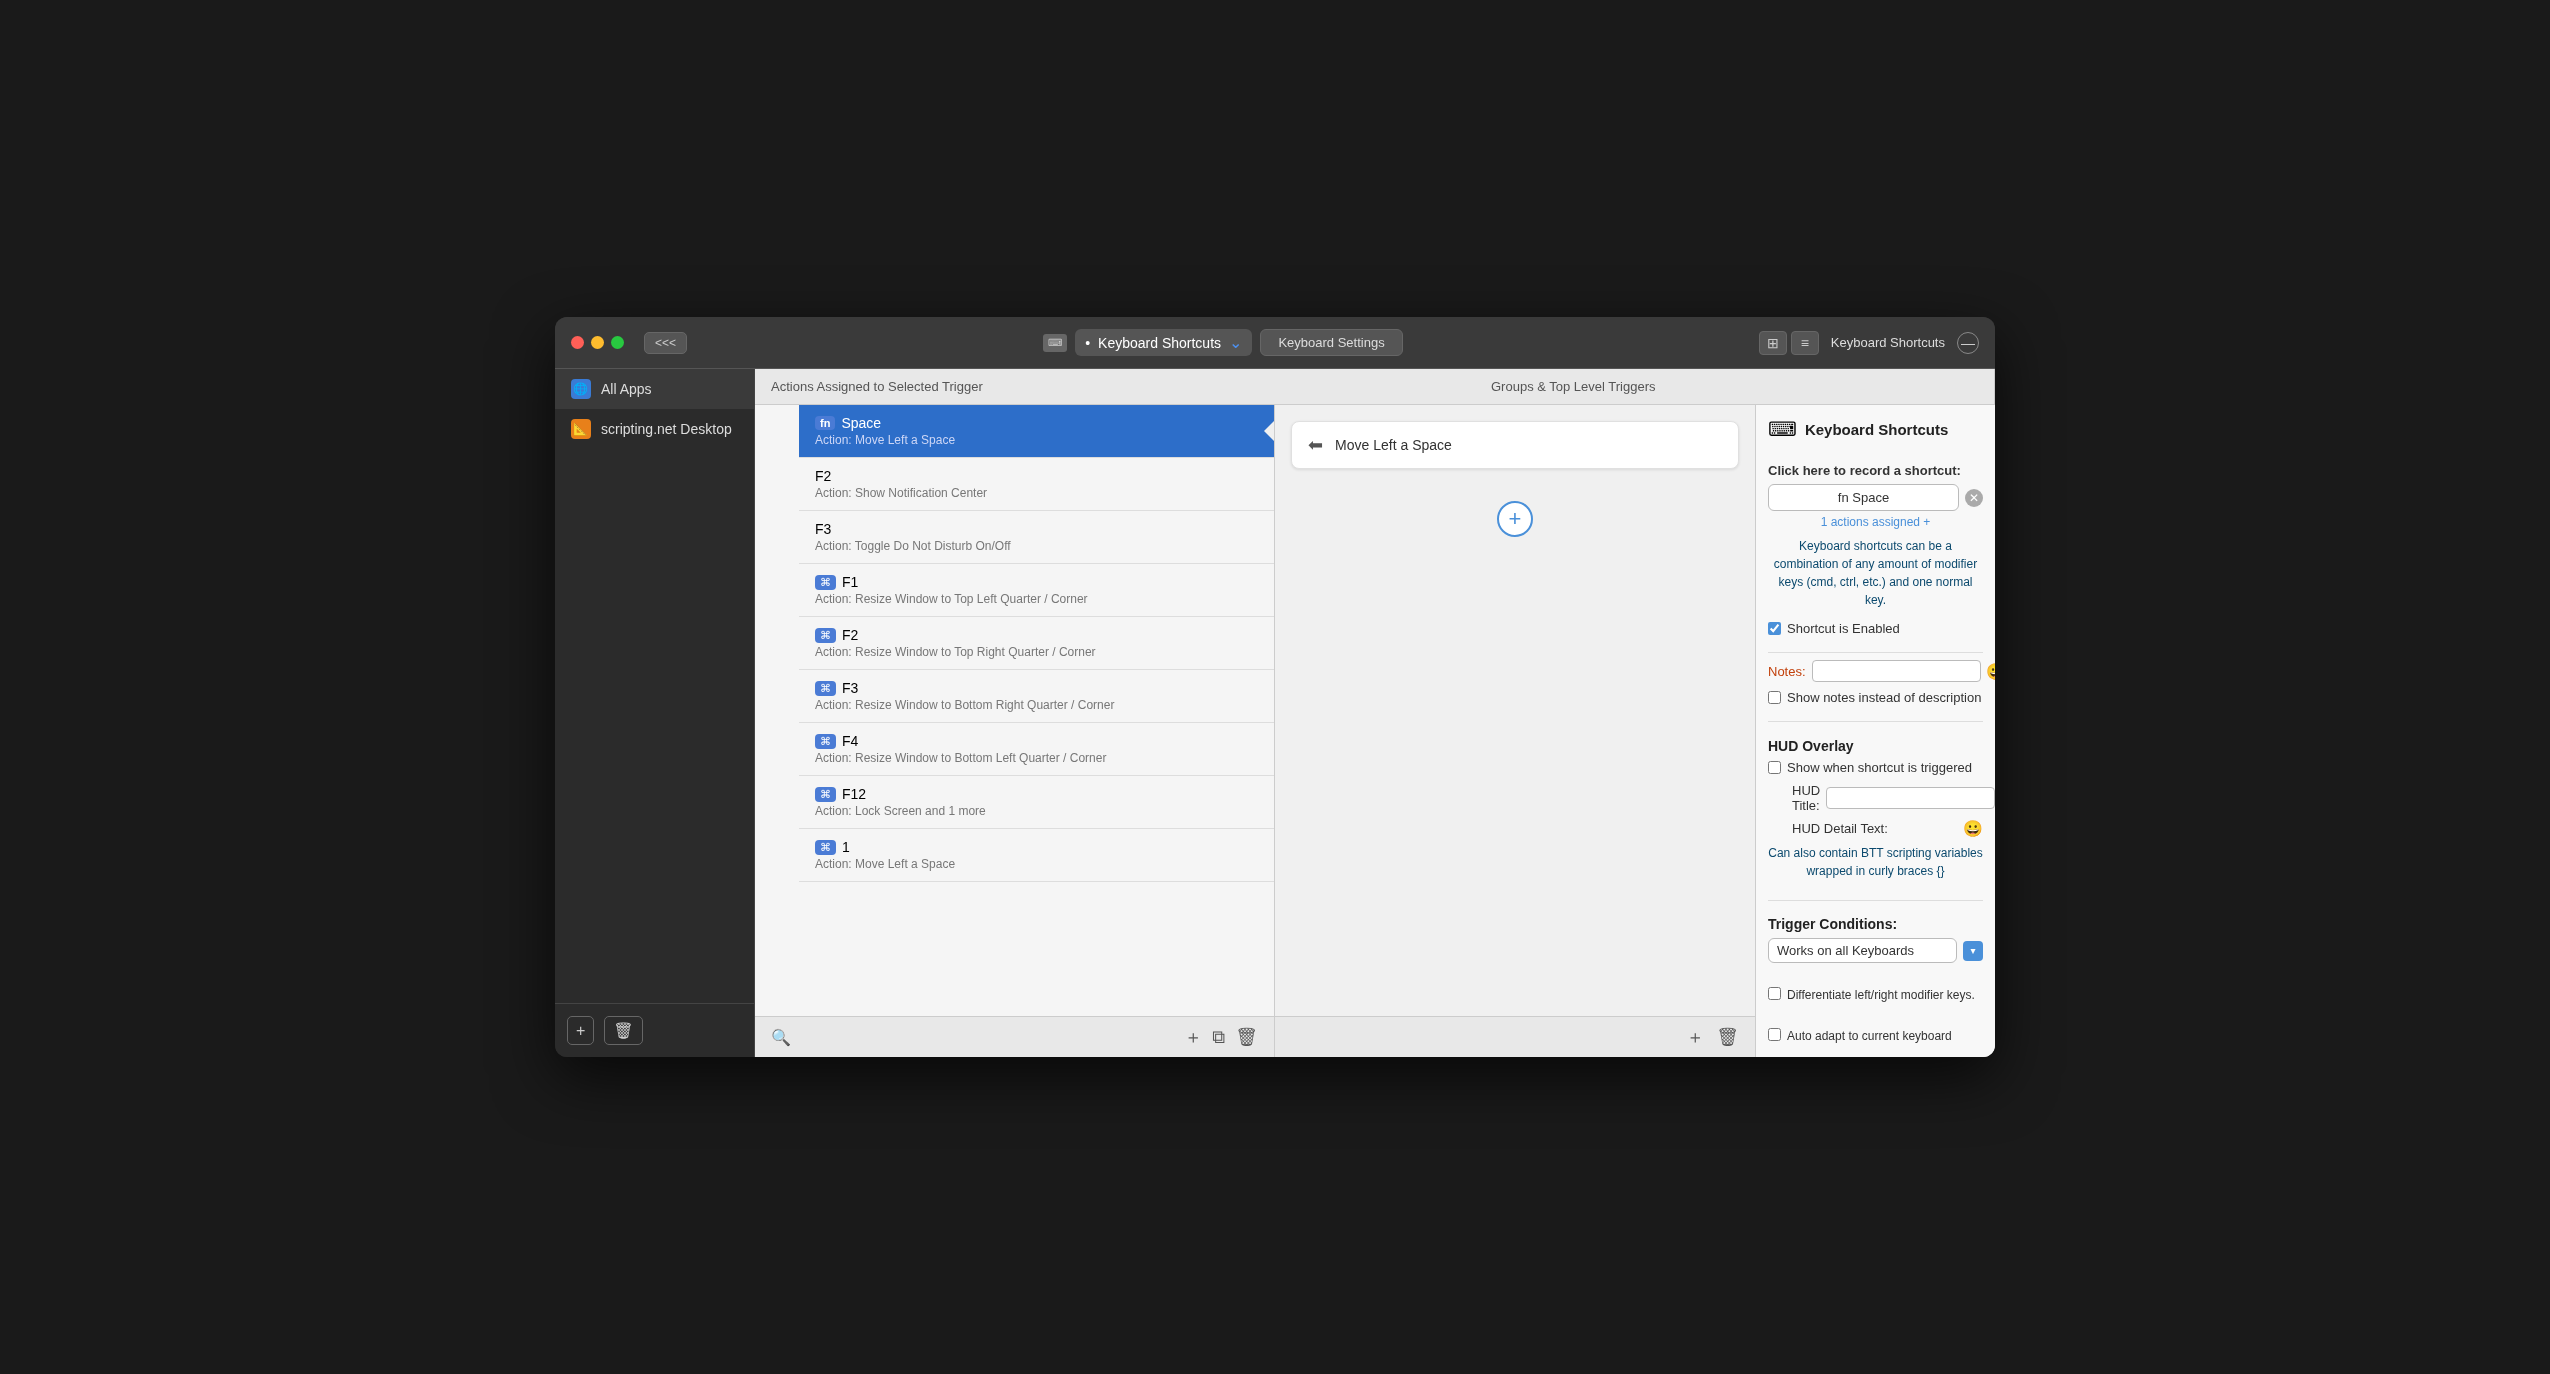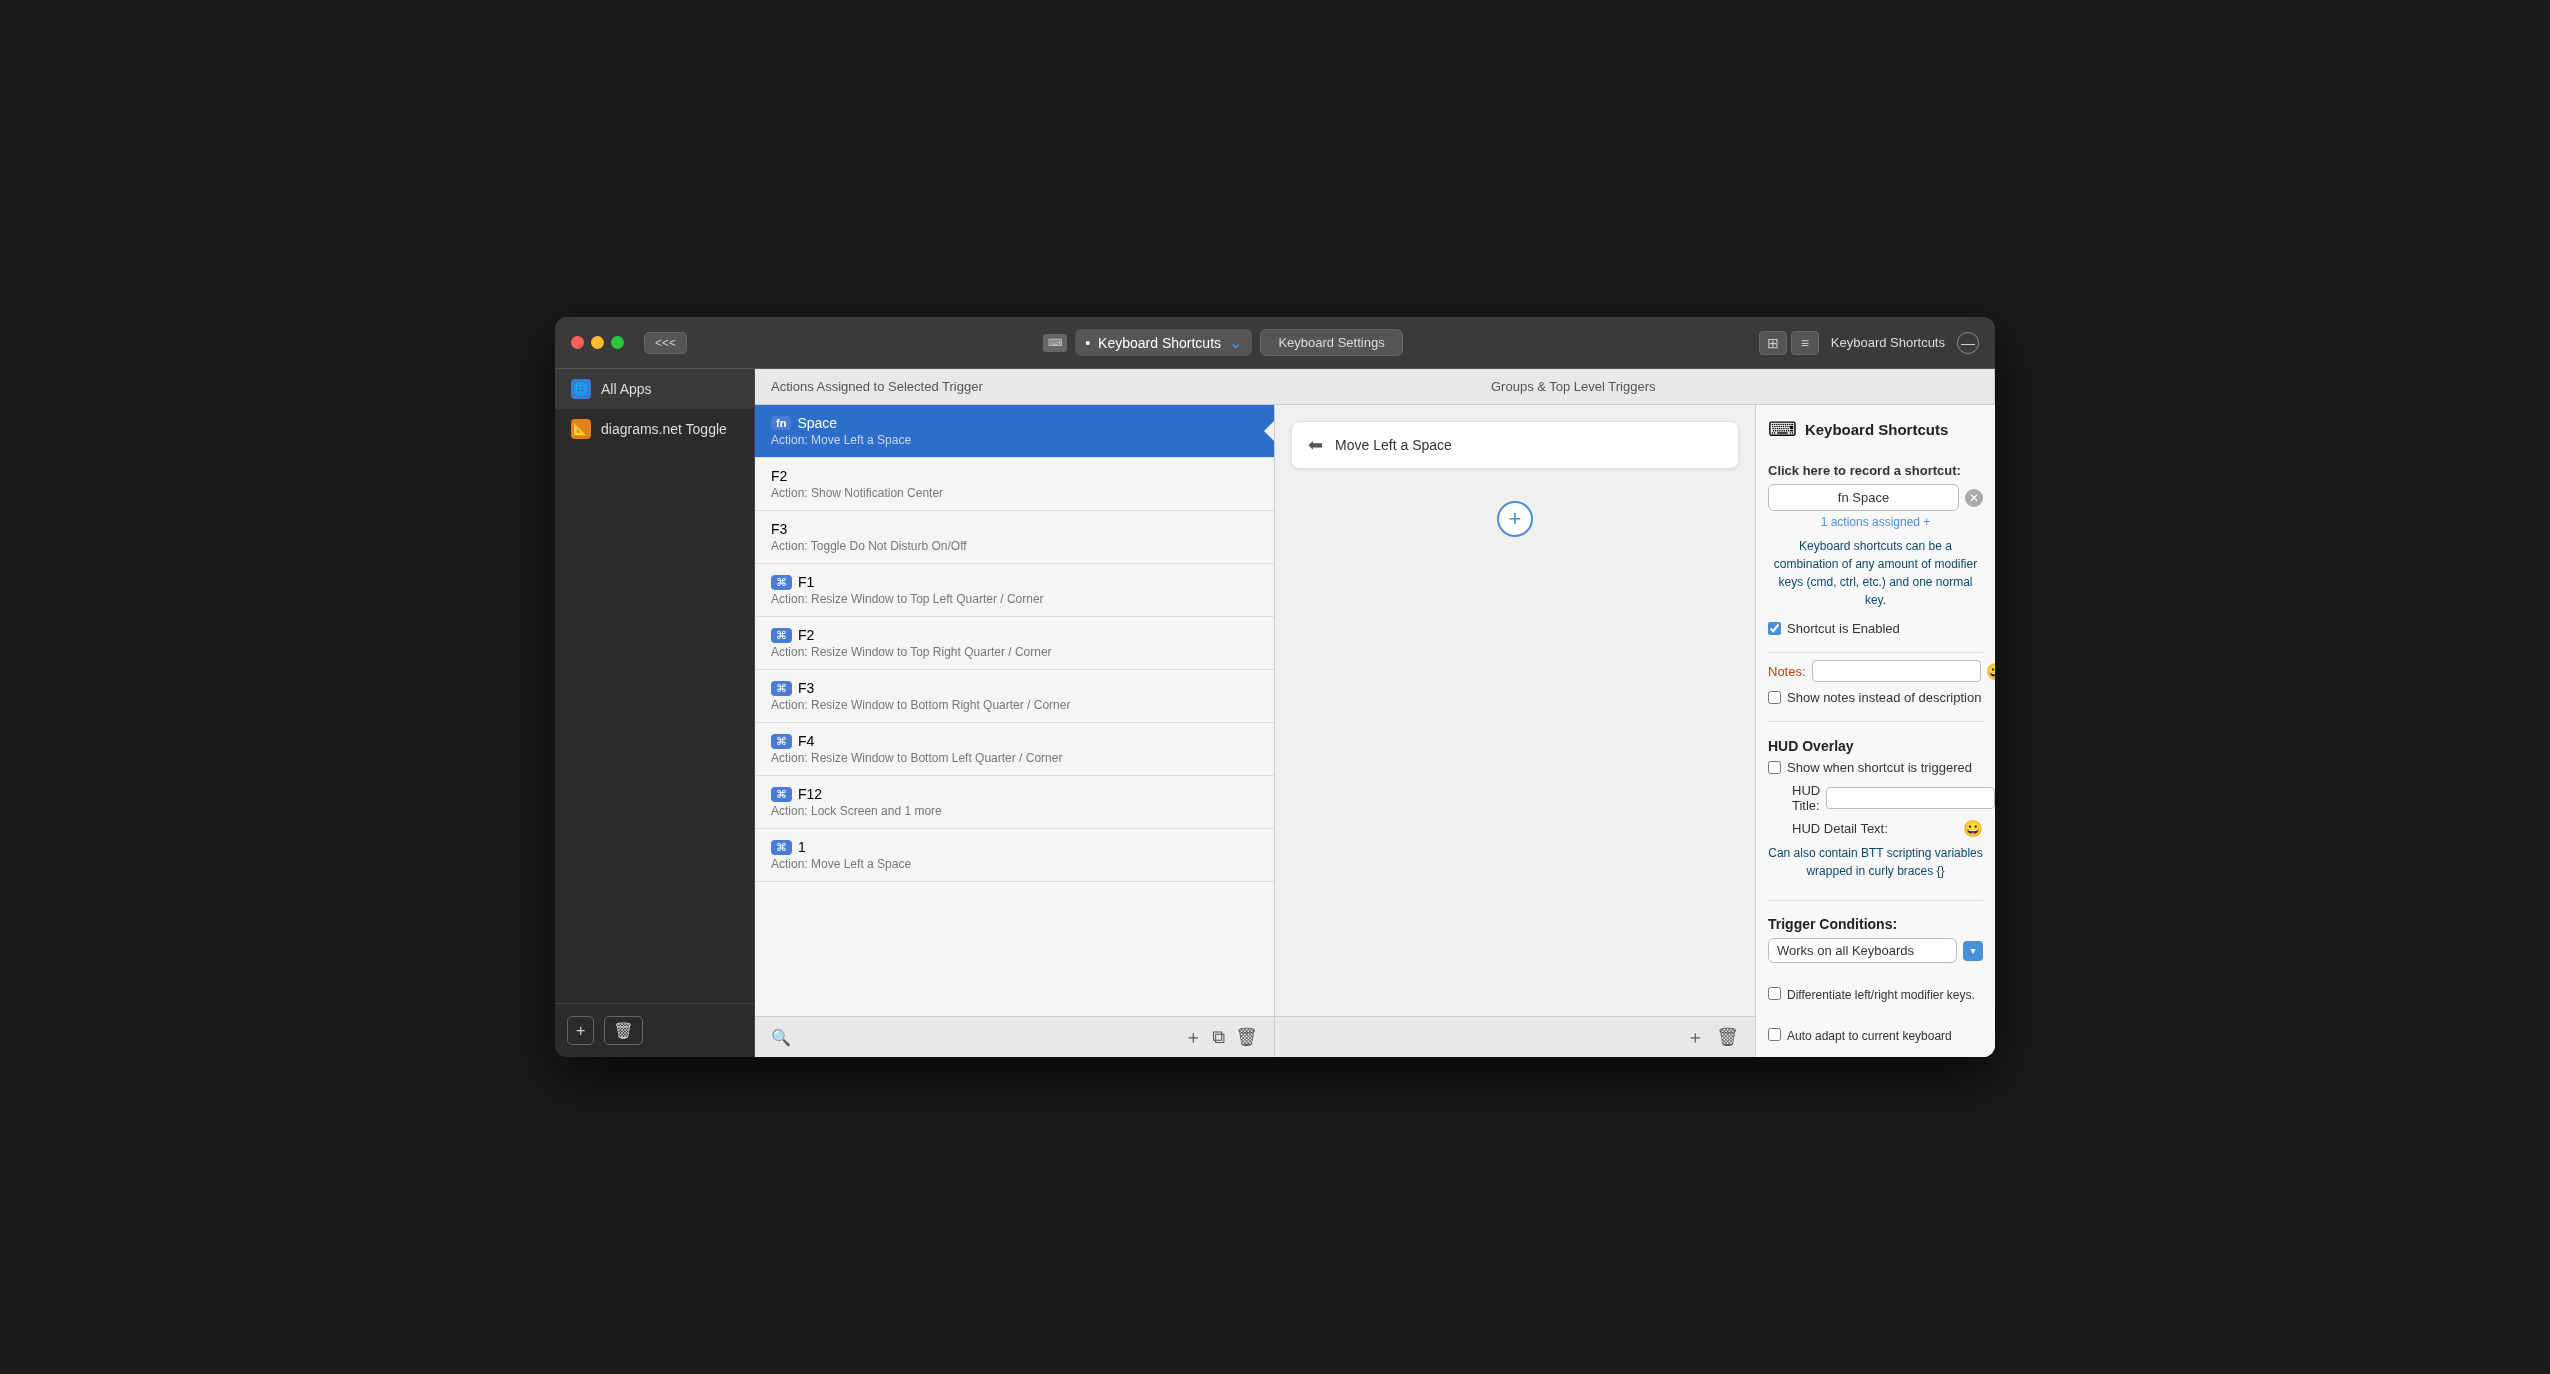--- a/index.html
+++ b/index.html
@@ -572,39 +572,39 @@
 
   <div class="main-layout">
 
     <div class="sidebar">
       <div class="sidebar-item active">
         <div class="sidebar-icon icon-globe">🌐</div>
         <span>All Apps</span>
       </div>
       <div class="sidebar-item">
         <div class="sidebar-icon icon-diagrams">📐</div>
-        <span>diagrams.net Toggle</span>
+        <span>scripting.net Desktop</span>
       </div>
       <div class="sidebar-bottom">
         <button class="sidebar-action-btn">+</button>
         <button class="sidebar-action-btn">🗑</button>
       </div>
     </div>
 
     <div class="center-panel">
 
       <div class="columns-header">
         <div class="col-header col-header-right">Actions Assigned to Selected Trigger</div>
         <div class="col-header col-header-left">Groups &amp; Top Level Triggers</div>
       </div>
 
       <div class="content-area">
 
         <div style="display:flex;flex-direction:column;width:520px;flex-shrink:0;border-right:1px solid #ccc;">
-          <div class="triggers-list" style="flex:1;">
+          <div class="triggers-list" style="flex:1;padding-left:44px;">
 
             <div class="trigger-item selected">
               <div class="trigger-name">
                 <span class="fn-badge">fn</span>
                 <span>Space</span>
               </div>
               <div class="trigger-action">Action: Move Left a Space</div>
               <div class="chevron-arrow"></div>
             </div>
 

